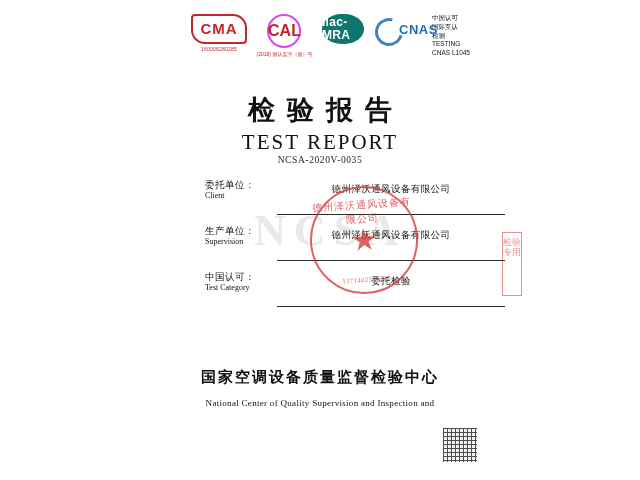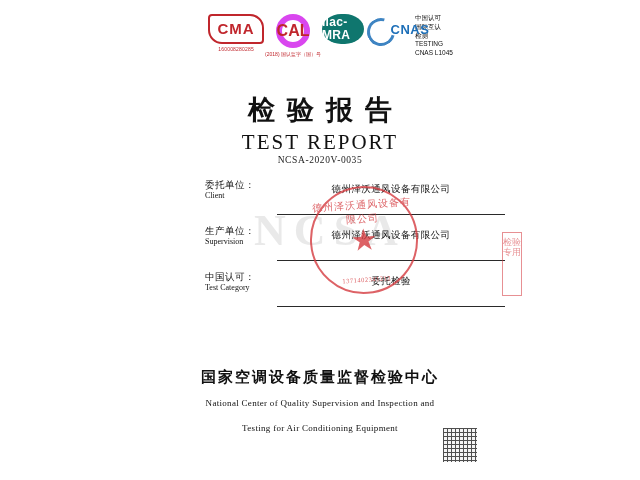--- a/index.html
+++ b/index.html
@@ -23,21 +23,21 @@
 
   
   .logo-row {
     position: absolute;
     top: 14px;
     left: 190px;
     width: 280px;
     height: 56px;
     display: flex;
     align-items: flex-start;
-    justify-content: center;
+    justify-content: space-between;
   }
   .logo-block {
     display: flex;
     flex-direction: column;
     align-items: center;
     line-height: 1.05;
   }
 
   
   .cma {
@@ -64,21 +64,21 @@
     font-size: 5px;
     color: #c0262c;
     letter-spacing: 0.2px;
   }
 
   
   .circle-mark {
     width: 34px;
     height: 34px;
     border-radius: 50%;
-    border: 6px solid #d946ef;
+    border: 2px solid #d946ef;
     color: #c0262c;
     display: flex;
     align-items: center;
     justify-content: center;
     font-family: "Liberation Sans", sans-serif;
     font-weight: bold;
     font-size: 16px;
     box-sizing: border-box;
   }
   .cal-code {
@@ -449,18 +449,17 @@
         <span>★</span>
       </div>
     <div class="seal-bottom-text">1371402341212</div>
   </div>
 
   <div class="side-stamp">检验专用</div>
 
   <div class="footer">
     <div class="footer-cn">国家空调设备质量监督检验中心</div>
     <div class="footer-en">National Center of Quality Supervision and Inspection and</div>
-    <div class="footer-en">Testing for Air Conditioning Equipment</div>
   </div>
 
   <div class="qr"></div>
 
 </div>
 
 </body></html>

